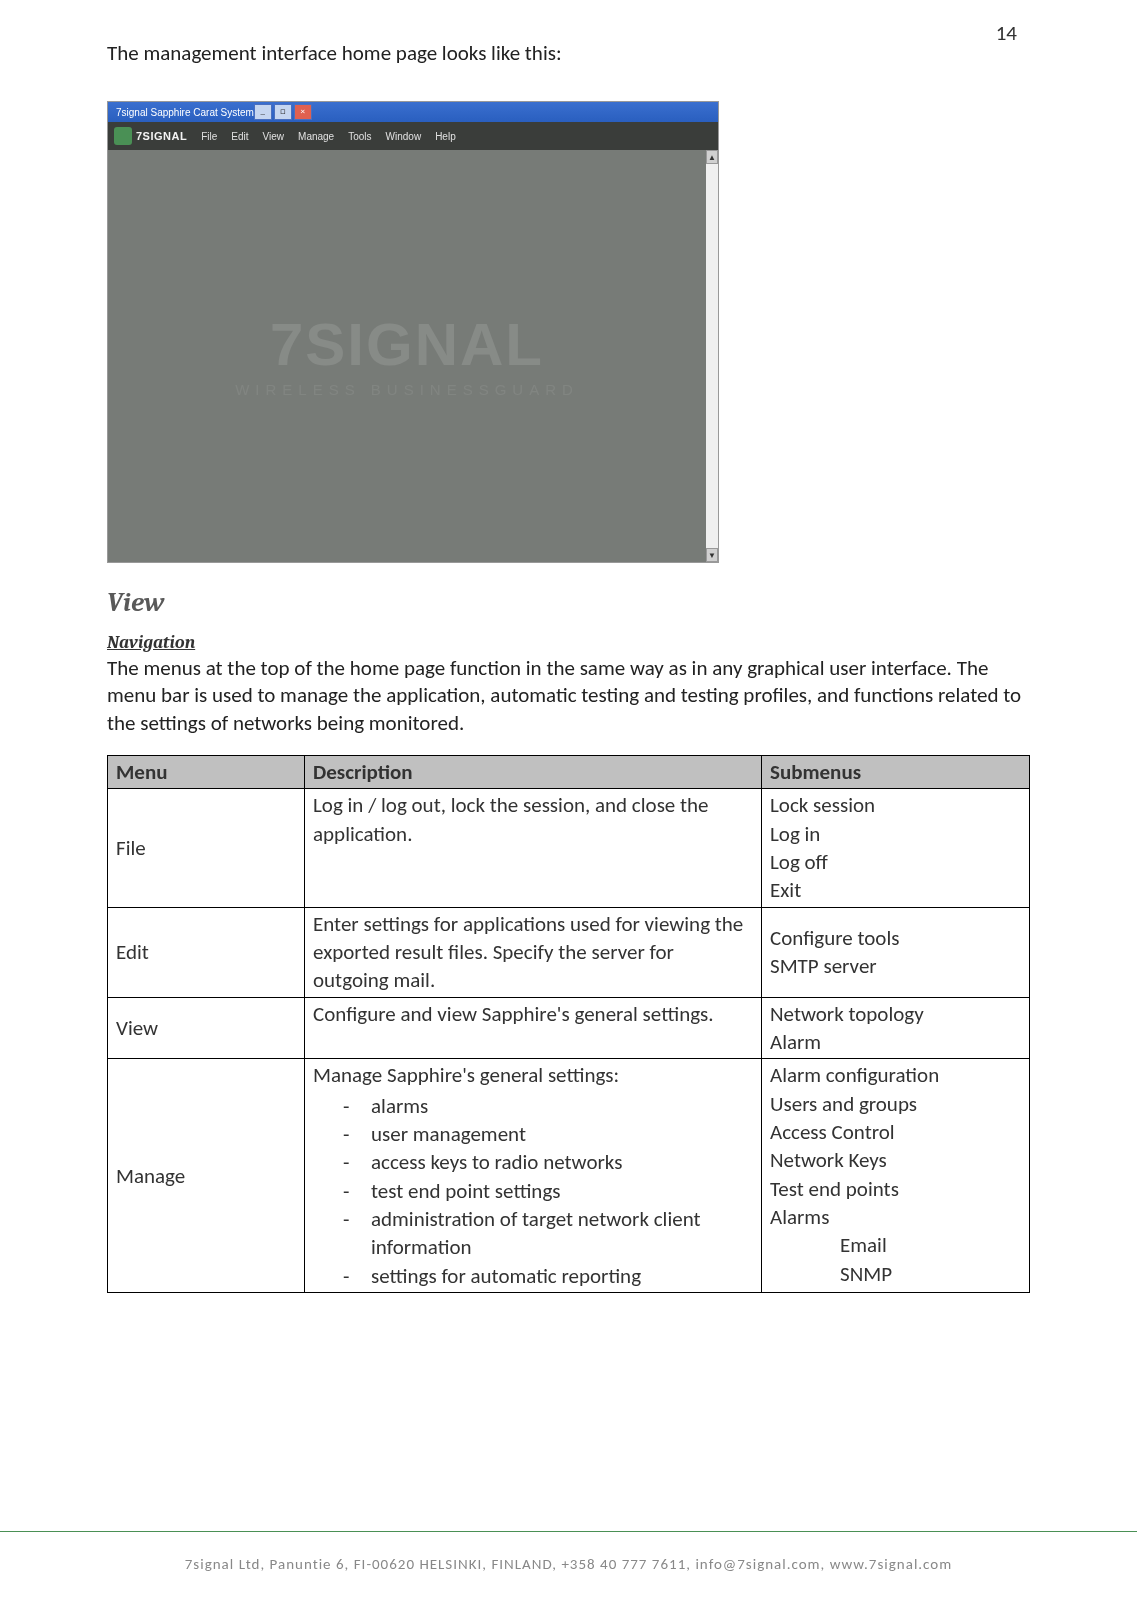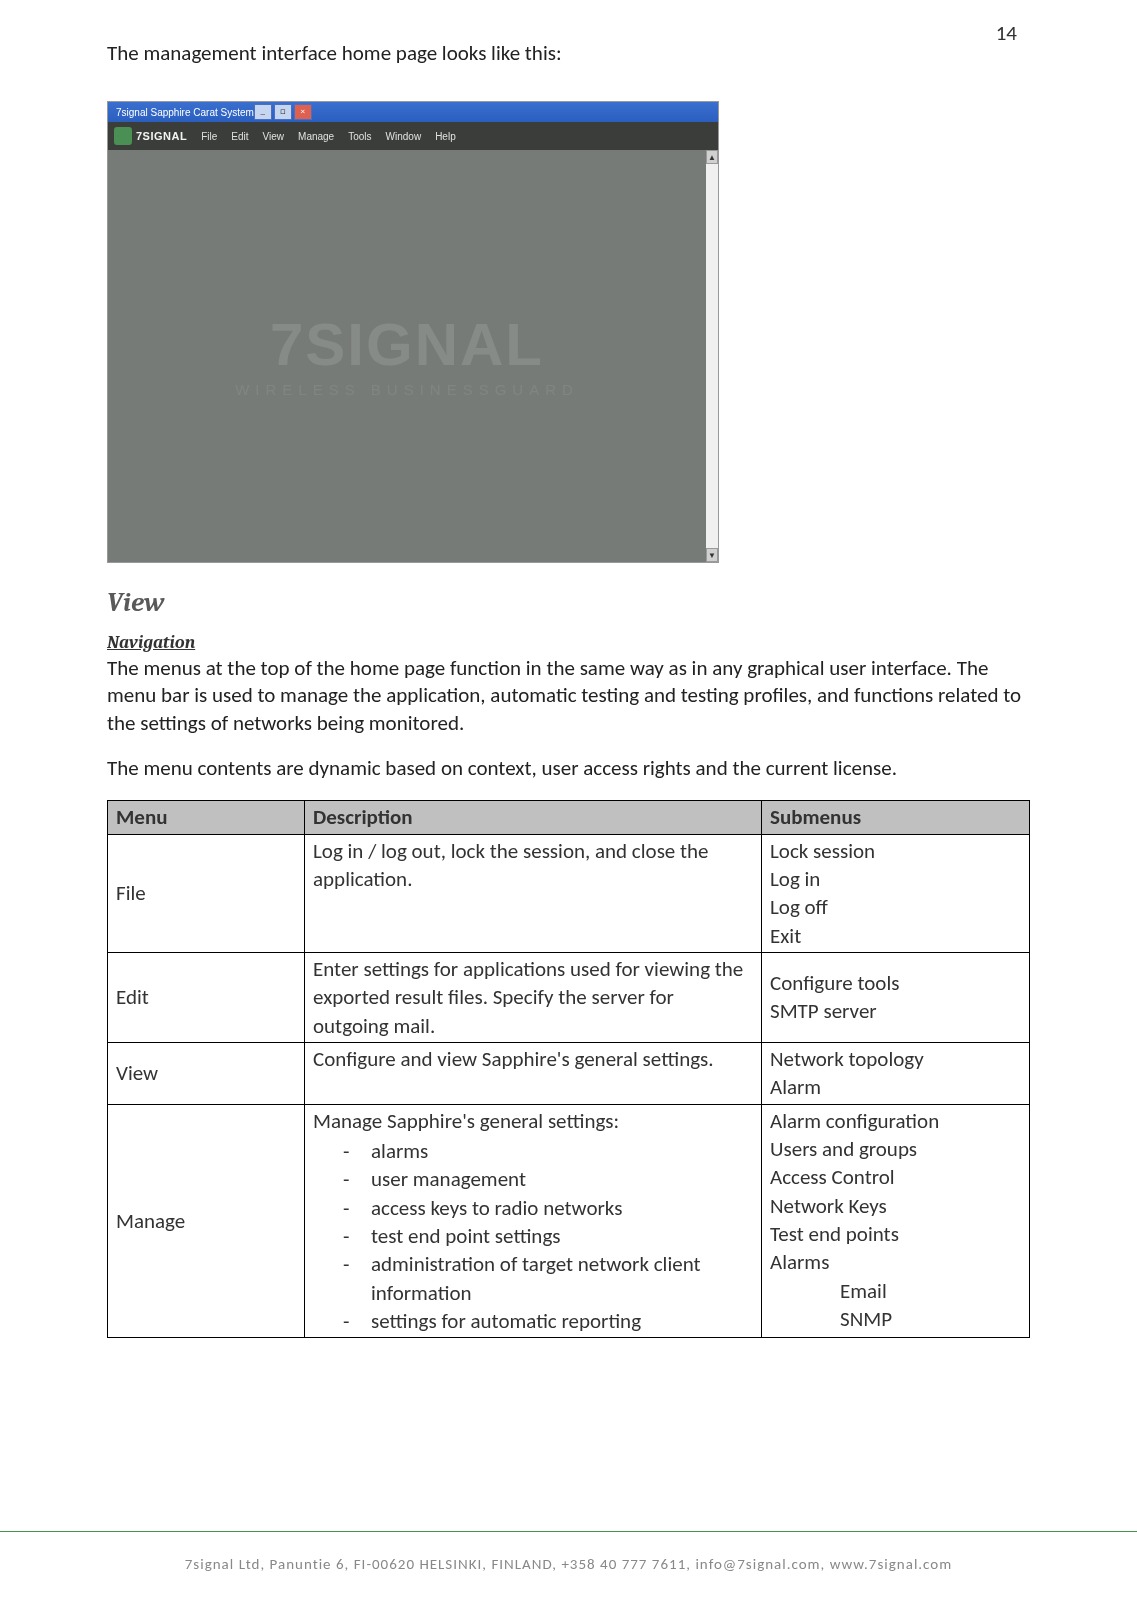--- a/index.html
+++ b/index.html
@@ -264,21 +264,20 @@
       <div class="scroll-arrow top">▲</div>
       <div class="scroll-arrow bottom">▼</div>
       <div class="watermark-logo">7SIGNAL</div>
       <div class="watermark-sub">WIRELESS BUSINESSGUARD</div>
     </div>
   </div>
 
   <h2 class="section-heading">View</h2>
   <h3 class="subsection-heading">Navigation</h3>
   <p class="body-para">The menus at the top of the home page function in the same way as in any graphical user interface. The menu bar is used to manage the application, automatic testing and testing profiles, and functions related to the settings of networks being monitored.</p>
-  <p class="body-para">The menu contents are dynamic based on context, user access rights and the current license.</p>
 
   <table class="menu-table">
     <thead>
       <tr>
         <th>Menu</th>
         <th>Description</th>
         <th>Submenus</th>
       </tr>
     </thead>
     <tbody>

